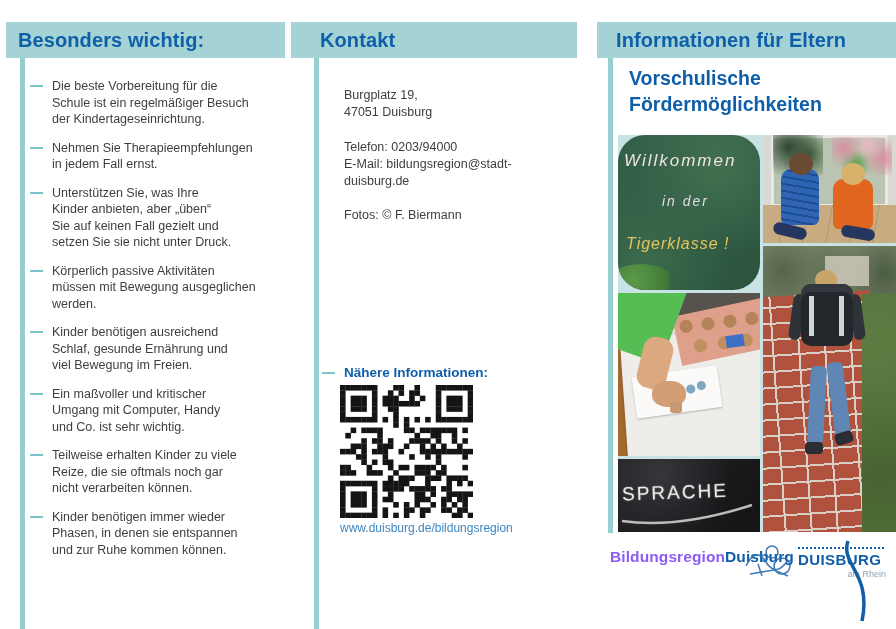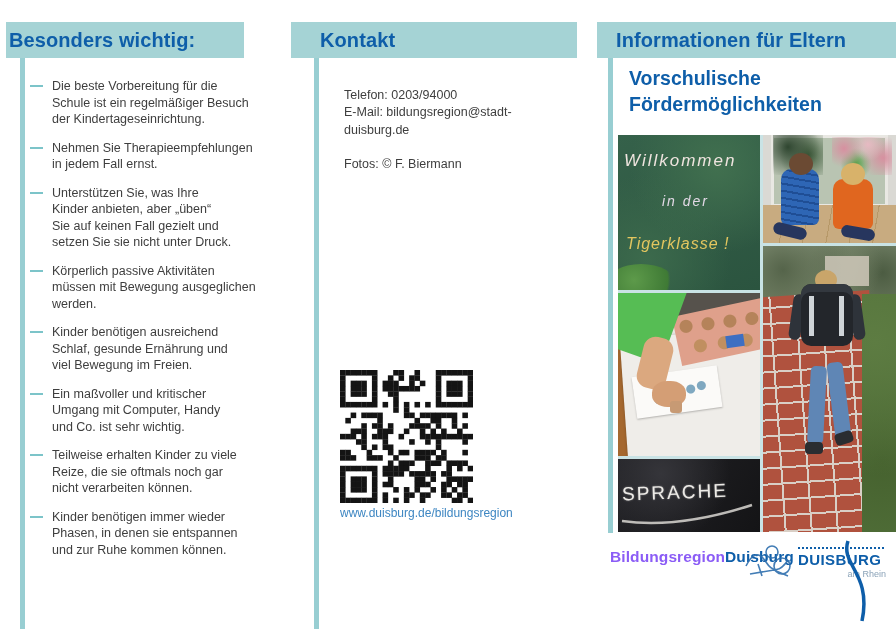--- a/index.html
+++ b/index.html
@@ -9,21 +9,21 @@
     --blue:#0e5ea9;
     --body:#3e3e3e;
     --link:#3d86c2;
   }
   *{margin:0;padding:0;box-sizing:border-box;}
   body{background:#e8e8e8;font-family:"Liberation Sans",sans-serif;}
   .page{position:relative;width:896px;height:629px;background:#ffffff;overflow:hidden;}
 
   
   .bar{position:absolute;top:22px;height:36px;background:var(--teal);display:flex;align-items:center;}
-  .bar1{left:6px;width:238px;padding-left:3px;}
+  .bar1{left:6px;width:279px;padding-left:12px;}
   .bar2{left:291px;width:286px;padding-left:29px;}
   .bar3{left:597px;width:299px;padding-left:19px;}
   .bar-title{font-size:20px;font-weight:bold;color:var(--blue);letter-spacing:.1px;}
 
   
   .vline{position:absolute;width:5px;background:var(--teal-line);top:58px;}
   .v1{left:20px;height:571px;}
   .v2{left:314px;height:571px;}
   .v3{left:608px;height:475px;}
 
@@ -47,21 +47,21 @@
 
   
   .subtitle{position:absolute;left:629px;top:66px;font-size:19.5px;font-weight:bold;
             color:var(--blue);line-height:1.32;white-space:pre-line;}
 
   .collage{position:absolute;left:618px;top:135px;width:278px;height:397px;background:#c9e3e5;}
   .ph{position:absolute;overflow:hidden;}
   .ph-welcome{left:0;top:0;width:142px;height:155px;
     background:radial-gradient(circle at 70% 20%,#41704f 0%,transparent 55%),
                radial-gradient(circle at 20% 80%,#3c6a4c 0%,transparent 50%),
-               linear-gradient(160deg,#35614a,#2b543f);}
+               linear-gradient(160deg,#35614a,#2b543f);border-radius:27px;}
   .chalk1{position:absolute;left:6px;top:16px;width:100%;color:#efe4df;font-size:17px;
           font-style:italic;letter-spacing:2px;}
   .chalk2{position:absolute;left:44px;top:58px;color:#e3d9e6;font-size:14px;font-style:italic;letter-spacing:2px;}
   .chalk3{position:absolute;left:8px;top:100px;color:#e3c65f;font-size:16px;font-style:italic;letter-spacing:1px;}
   .leaves{position:absolute;left:-12px;bottom:-14px;width:70px;height:40px;border-radius:50%;
           background:radial-gradient(circle at 40% 40%,#5d9a4a,#3f7a35 70%,transparent 75%);}
 
   .ph-kids{left:145px;top:0;width:133px;height:108px;background:#dad9d4;}
   .kw-out{position:absolute;left:8px;top:0;width:117px;height:72px;background:#b9c4b2;
     box-shadow:inset 0 0 0 3px #e9e8e3;}
@@ -227,26 +227,32 @@
 
       <div class="bullet">
         <div class="dash"></div>
         <div class="btxt">Kinder benötigen immer wieder
 Phasen, in denen sie entspannen
 und zur Ruhe kommen können.</div>
       </div>
     </div>
 
   <div class="contact">
+    <div class="ctext cblock">Burgplatz 19,
+47051 Duisburg</div>
     <div class="ctext cblock">Telefon: 0203/94000
 E-Mail: bildungsregion@stadt-duisburg.de</div>
     <div class="ctext cblock">Fotos: © F. Biermann</div>
   </div>
 
   <div class="moreinfo">
+    <div class="mi-row">
+      <div class="dash"></div>
+      <div class="mi-label">Nähere Informationen:</div>
+    </div>
     <div class="qr" id="qr"><svg width="133" height="133" viewBox="0 0 133 133" fill="#141414">
           <rect x="0.00" y="0.00" width="5.57" height="5.57"></rect>
           <rect x="5.32" y="0.00" width="5.57" height="5.57"></rect>
           <rect x="10.64" y="0.00" width="5.57" height="5.57"></rect>
           <rect x="15.96" y="0.00" width="5.57" height="5.57"></rect>
           <rect x="21.28" y="0.00" width="5.57" height="5.57"></rect>
           <rect x="26.60" y="0.00" width="5.57" height="5.57"></rect>
           <rect x="31.92" y="0.00" width="5.57" height="5.57"></rect>
           <rect x="53.20" y="0.00" width="5.57" height="5.57"></rect>
           <rect x="58.52" y="0.00" width="5.57" height="5.57"></rect>

